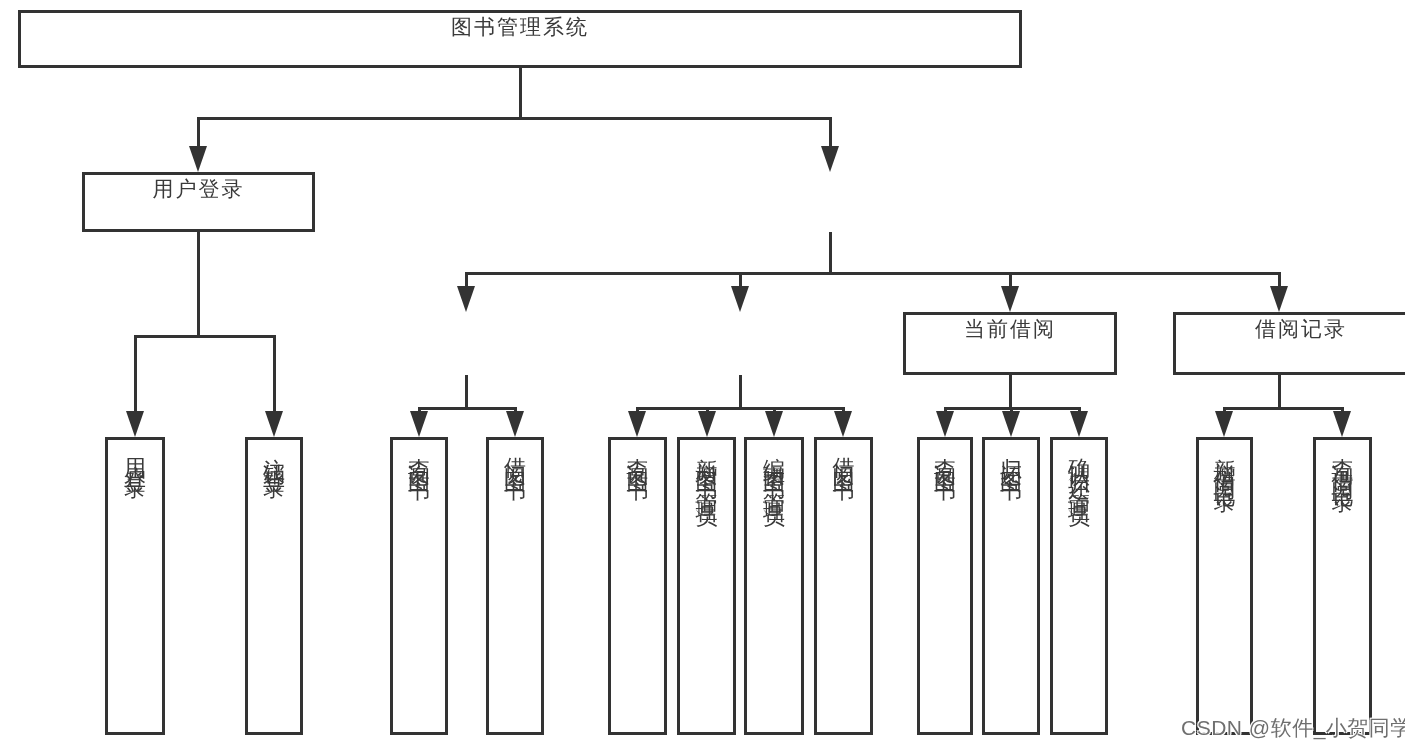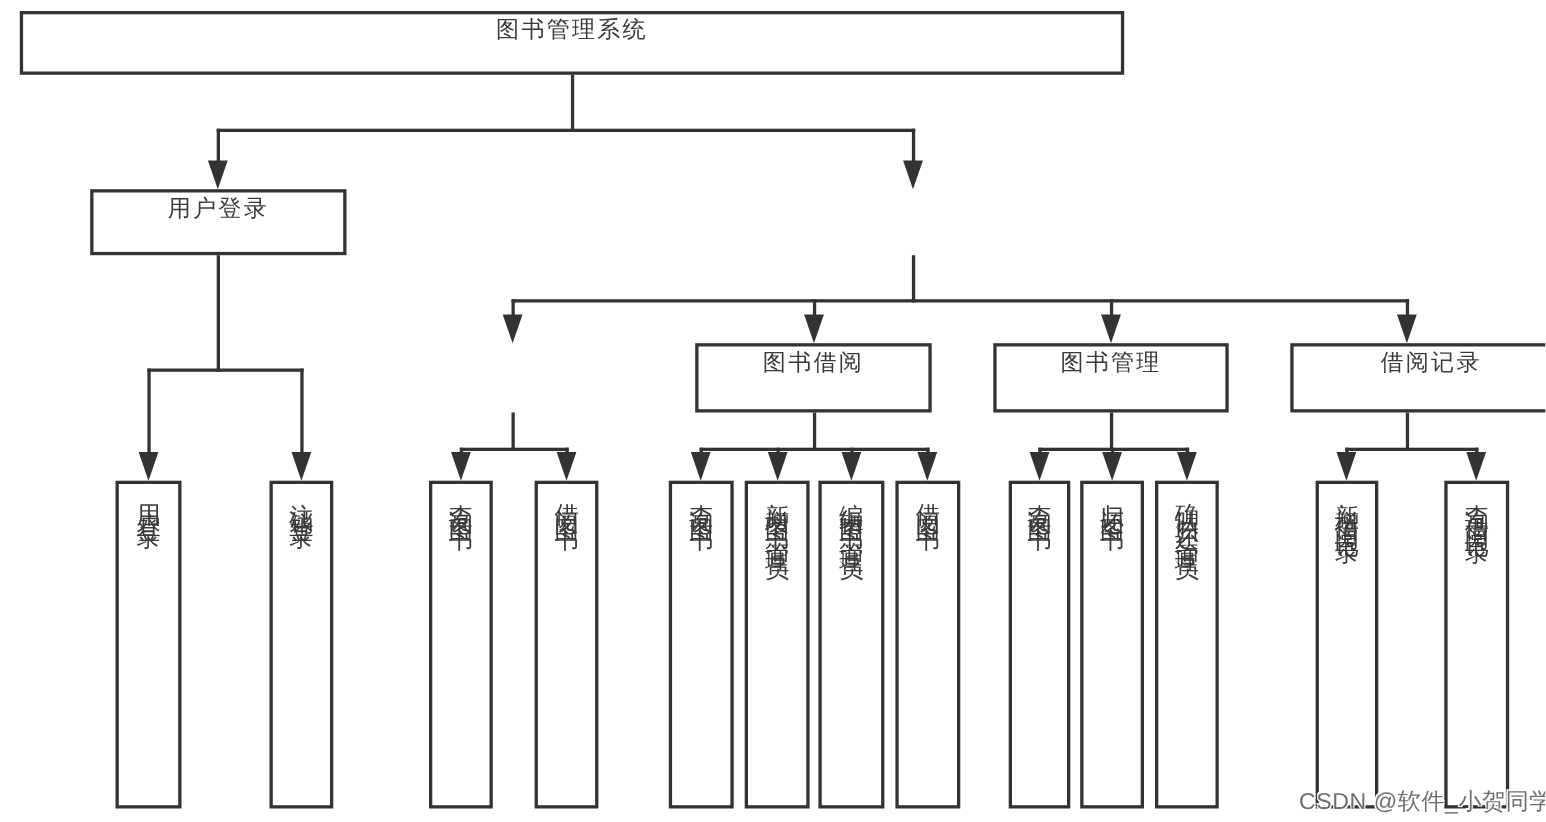--- a/index.html
+++ b/index.html
@@ -36,25 +36,22 @@
 <div class="canvas">
 
   <div class="node h" style="left:18px;top:10px;width:1004px;height:58px">
     <span>图书管理系统</span>
   </div>
 
   <div class="node h" style="left:82px;top:172px;width:233px;height:60px">
     <span>用户登录</span>
   </div>
 
-  <div class="node h" style="left:632px;top:312px;width:215px;height:63px">
-    <span>图书借阅</span>
-  </div>
   <div class="node h" style="left:903px;top:312px;width:214px;height:63px">
-    <span>图书管理</span>
+    <span>当前借阅</span>
   </div>
   <div class="node h" style="left:1173px;top:312px;width:256px;height:63px">
     <span>借阅记录</span>
   </div>
 
   <div class="node v" style="left:105px;top:437px;width:60px;height:298px">
     <span>用户登录</span>
   </div>
   <div class="node v" style="left:245px;top:437px;width:58px;height:298px">
     <span>注销登录</span>

